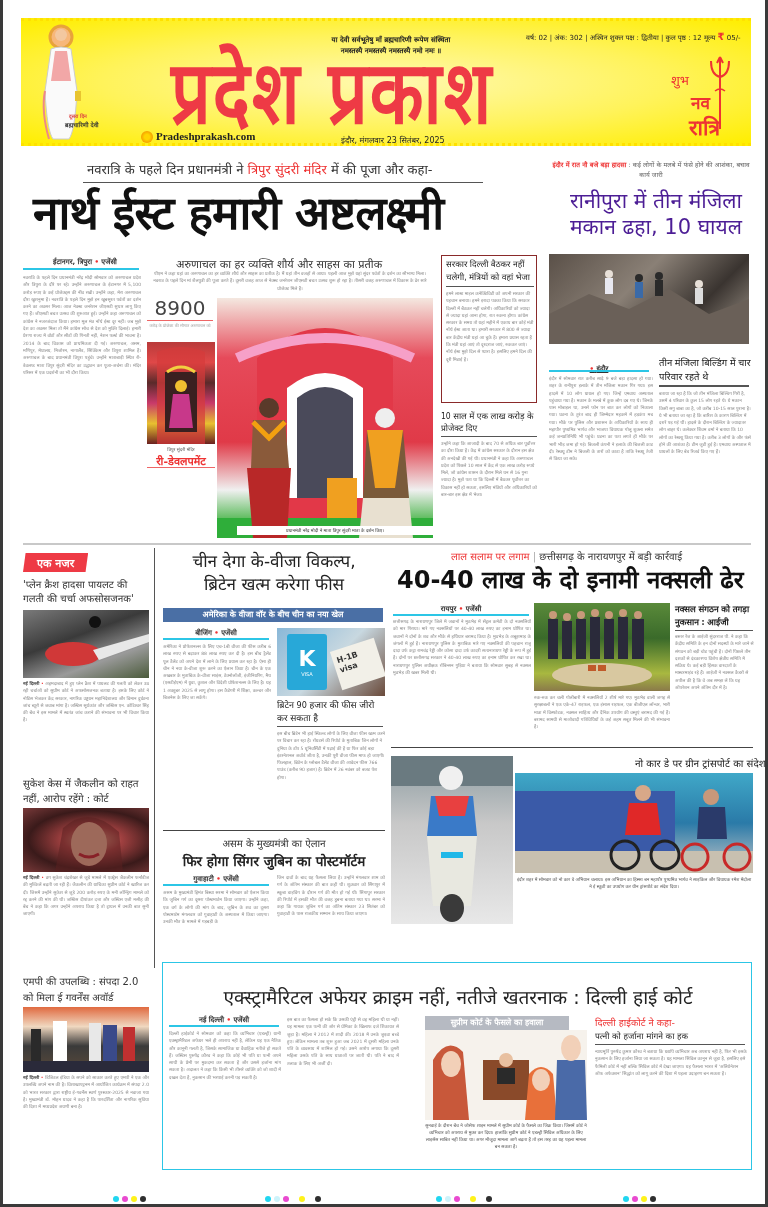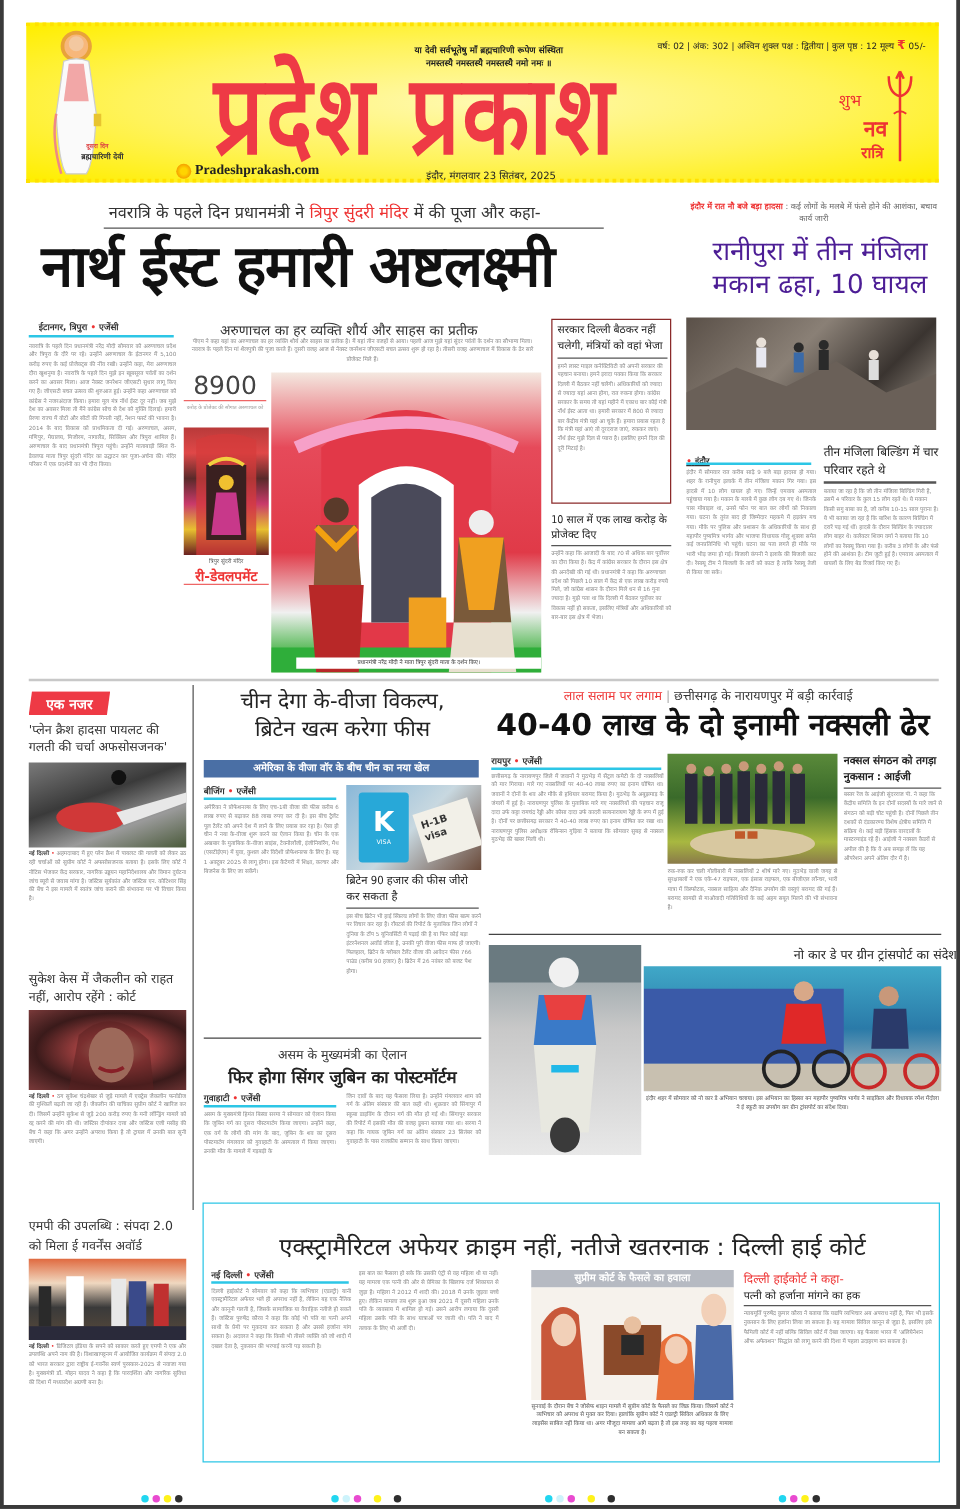--- a/index.html
+++ b/index.html
@@ -22,21 +22,21 @@
   .goddess { left: 28px; top: 18px; width: 62px; height: 122px; }
   .goddess-cap { left: 55px; top: 104px; font-size: 6px; font-weight: bold; color: #333; }
   .shubh { left: 640px; top: 30px; width: 90px; height: 90px; color: #e33; font-family: "DejaVu Serif", serif; }
   
   .kicker { font-size: 13px; color: #333; white-space: nowrap; }
   .kicker .red { color: #e33; }
   .h-huge { font-weight: bold; color: #111; white-space: nowrap; line-height: 1; }
   .h-mid { color: #222; white-space: nowrap; line-height: 1.15; font-family: "DejaVu Sans Condensed", "DejaVu Sans", sans-serif; }
   .rule { height: 1px; background: #555; }
   .rule-blue { height: 2px; background: #2cc6e6; }
-  .dateline { font-size: 7px; font-weight: bold; color: #333; text-align: left; }
+  .dateline { font-size: 7px; font-weight: bold; color: #333; text-align: center; }
   .dateline .dot { color: #e33; }
   .textblock { font-size: 4.5px; line-height: 7.3px; color: #888; text-align: justify; overflow: hidden; }
   .caption { font-size: 4.5px; line-height: 7px; color: #555; text-align: center; }
   .img { overflow: hidden; }
   .sec-divider { background: #c8c8c8; }
   .vline { background: #777; width: 1px; }
   .ek-nazar { background: #ee3a45; color: #fff; font-weight: bold; font-size: 11px; padding: 2px 14px; clip-path: polygon(4% 0,100% 0,96% 100%,0 100%); }
   .banner-blue { background: #4a6fa5; color: #fff; font-weight: bold; font-size: 10px; text-align: center; }
   .banner-cyan { background: #16a9d8; color: #fff; font-weight: bold; font-size: 11px; text-align: center; }
   .banner-gray { background: #b6bac2; color: #fff; font-weight: bold; font-size: 8px; text-align: center; }
@@ -77,21 +77,21 @@
     <div class="abs mast-web">Pradeshprakash.com</div>
     <div class="abs mast-date">इंदौर, मंगलवार 23 सितंबर, 2025</div>
 
     <div class="abs shubh">
       <svg class="abs" style="left:44px;top:0;" width="30" height="80" viewBox="0 0 30 80">
         <path d="M15 6 L15 78 M6 10 Q6 24 15 26 Q24 24 24 10 M15 6 L12 12 M15 6 L18 12" stroke="#e33" stroke-width="2" fill="none"></path>
         <path d="M10 40 Q15 36 20 40" stroke="#e33" stroke-width="1.5" fill="none"></path>
       </svg>
       <div class="abs" style="left:10px;top:20px;font-size:13px;">शुभ</div>
       <div class="abs" style="left:30px;top:40px;font-size:17px;font-weight:bold;">नव</div>
-      <div class="abs" style="left:28px;top:62px;font-size:12px;font-weight:bold;">रात्रि</div>
+      <div class="abs" style="left:28px;top:62px;font-size:21px;font-weight:bold;">रात्रि</div>
     </div>
   </div>
 
   <div class="abs kicker" style="left:84px;top:160px;">
     <span>नवरात्रि के पहले दिन प्रधानमंत्री ने</span>
     <span class="red">त्रिपुर सुंदरी मंदिर</span>
     <span>में की पूजा और कहा-</span>
   </div>
   <div class="abs rule" style="left:80px;top:182px;width:400px;"></div>
   <div class="abs h-huge" style="left:30px;top:190px;font-size:46px;letter-spacing:-1px;">नार्थ ईस्ट हमारी अष्टलक्ष्मी</div>
@@ -335,21 +335,21 @@
 
   <div class="abs" style="left:159px;top:962px;width:590px;height:208px;border:1px solid #2cc6e6;"></div>
   <div class="abs" style="left:170px;top:984px;width:570px;font-size:19px;color:#222;white-space:nowrap;text-align:center;">एक्स्ट्रामैरिटल अफेयर क्राइम नहीं, नतीजे खतरनाक : दिल्ली हाई कोर्ट</div>
   <div class="abs dateline" style="left:166px;top:1015px;width:110px;">
     <span>नई दिल्ली</span> <span class="dot">•</span> <span>एजेंसी</span>
   </div>
   <div class="abs rule-blue" style="left:166px;top:1025px;width:110px;"></div>
   <div class="abs textblock" style="left:166px;top:1030px;width:112px;height:132px;">दिल्ली हाईकोर्ट ने सोमवार को कहा कि व्यभिचार (एडल्ट्री) यानी एक्स्ट्रामैरिटल अफेयर भले ही अपराध नहीं है, लेकिन यह एक नैतिक और कानूनी गलती है, जिसके सामाजिक या वैवाहिक नतीजे हो सकते हैं। जस्टिस पुरुषेंद्र कौरव ने कहा कि कोई भी पति या पत्नी अपने साथी के प्रेमी पर मुकदमा कर सकता है और उससे हर्जाना मांग सकता है। अदालत ने कहा कि किसी भी तीसरे व्यक्ति को जो शादी में दखल देता है, नुकसान की भरपाई करनी पड़ सकती है।</div>
   <div class="abs textblock" style="left:284px;top:1016px;width:112px;height:146px;">इस बात का फैसला हो सके कि उसकी एंट्री से वह महिला थी या नहीं। यह मामला एक पत्नी की ओर से प्रेमिका के खिलाफ दर्ज शिकायत से जुड़ा है। महिला ने 2012 में शादी की। 2018 में उनके जुड़वा बच्चे हुए। लेकिन मामला तब शुरू हुआ जब 2021 में दूसरी महिला उनके पति के व्यवसाय में शामिल हो गई। उसने आरोप लगाया कि दूसरी महिला उसके पति के साथ यात्राओं पर जाती थी। पति ने बाद में तलाक के लिए भी अर्जी दी।</div>
 
-  <div class="abs banner-gray" style="left:422px;top:1016px;width:162px;height:14px;line-height:14px;">सुप्रीम कोर्ट के फैसले का हवाला</div>
+  <div class="abs banner-gray" style="left:422px;top:1016px;width:144px;height:14px;line-height:14px;">सुप्रीम कोर्ट के फैसले का हवाला</div>
   <div class="abs img" style="left:422px;top:1030px;width:162px;height:90px;background:#f6f2ec;">
     <svg width="162" height="90" viewBox="0 0 162 90">
       <rect x="58" y="30" width="46" height="40" fill="#8a4a2a"></rect>
       <circle cx="81" cy="30" r="7" fill="#e8c0a0"></circle>
       <rect x="72" y="38" width="18" height="16" fill="#2a2a2a"></rect>
       <path d="M8 90 L8 30 Q22 6 38 22 L44 90 Z" fill="#c8583a"></path>
       <ellipse cx="26" cy="34" rx="10" ry="13" fill="#f2d0b8"></ellipse>
       <path d="M100 90 L104 44 Q116 30 128 44 L132 90 Z" fill="#e8703a"></path>
       <ellipse cx="116" cy="50" rx="9" ry="11" fill="#f2d0b8"></ellipse>
       <path d="M130 90 L132 30 L160 30 L162 90 Z" fill="#4a6aa8"></path>

